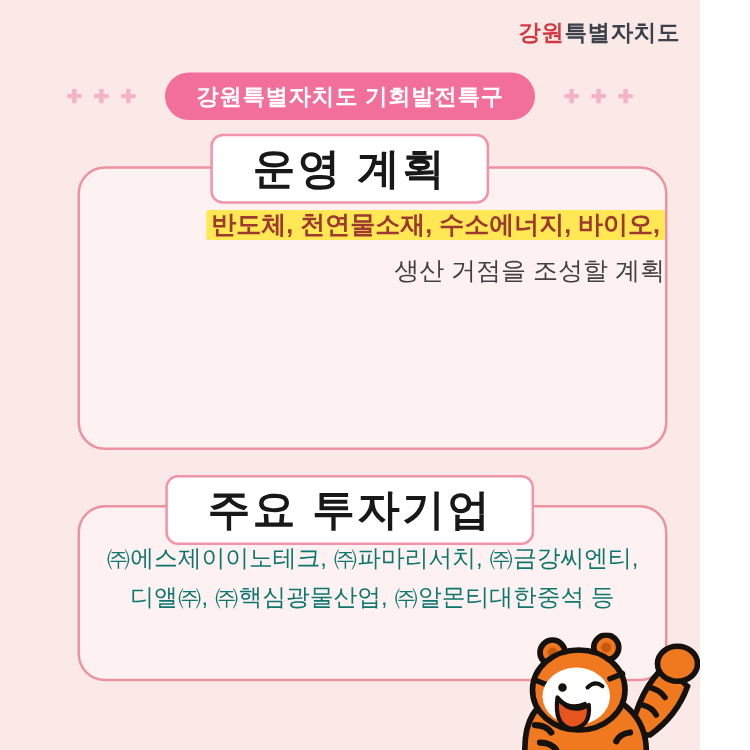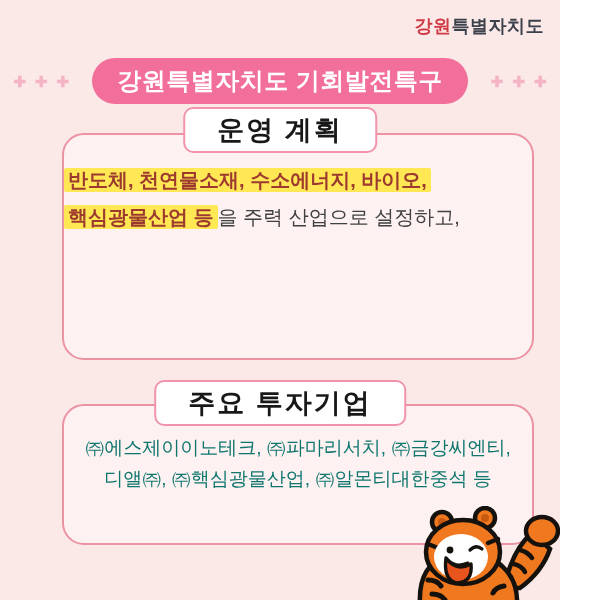--- a/index.html
+++ b/index.html
@@ -18,47 +18,47 @@
   .logo-accent { color:#cf3a44; }
 
   
   .badge-row {
     position:absolute; top:58px; left:0; right:0;
     display:flex; align-items:center; justify-content:center; gap:9px;
   }
   .plus { color:#f5b4c5; font-size:15px; font-weight:bold; line-height:1; }
   .badge {
     background:#f26f9b; color:#ffffff;
-    font-size:24px; font-weight:700; letter-spacing:0.5px;
+    font-size:18px; font-weight:700; letter-spacing:0.5px;
     padding:7px 25px; border-radius:999px; margin:0 14px;
     white-space:nowrap;
   }
 
   
   .sticker-title {
     position:absolute; left:50%; transform:translateX(-50%);
     background:#ffffff; border:2.5px solid #f193ab; border-radius:10px;
-    padding:3px 32px; font-size:27px; font-weight:900; color:#181818;
+    padding:3px 32px; font-size:34px; font-weight:900; color:#181818;
     letter-spacing:2px; white-space:nowrap; z-index:3;
   }
   #title-plan { top:107px; }
   #title-investors { top:380px; }
 
   
   .card {
     position:absolute; left:62px; width:472px; box-sizing:border-box;
     background:#fdf2f1; border:2px solid #eb92a3; border-radius:22px;
     z-index:1;
   }
   #card-plan { top:133px; height:227px; }
   #card-investors { top:404px; height:141px; }
 
   .plan-body {
     padding-top:27px; font-size:20px; line-height:37px;
-    color:#414141; text-align:left;
+    color:#414141; text-align:right;
   }
   .hl-yellow {
     background:#ffe854; color:#9d3a2f; font-weight:800;
     padding:1px 4px; border-radius:2px;
   }
   .stats { margin-top:13px; line-height:33px; }
   .stat-line { display:block; }
   .hl-pink {
     background:#f5b9c8; color:#3e3e42;
     padding:1px 7px; border-radius:2px;
@@ -94,23 +94,21 @@
     <span class="plus">✚</span>
   </div>
 
   <div class="sticker-title" id="title-plan">운영 계획</div>
 
   <div class="card" id="card-plan">
     <div class="plan-body">
       <div>
         <span class="hl-yellow">반도체, 천연물소재, 수소에너지, 바이오,</span>
       </div>
-      <div>
-        <span class="hl-yellow">핵심광물산업 등</span><span>을 주력 산업으로 설정하고,</span>
-      </div>
+      <div>생산 거점을 조성할 계획</div>
     </div>
   </div>
 
   <div class="sticker-title" id="title-investors">주요 투자기업</div>
 
   <div class="card" id="card-investors">
     <div class="inv-body">
       <div>㈜에스제이이노테크, ㈜파마리서치, ㈜금강씨엔티,</div>
       <div>디앨㈜, ㈜핵심광물산업, ㈜알몬티대한중석 등</div>
     </div>

